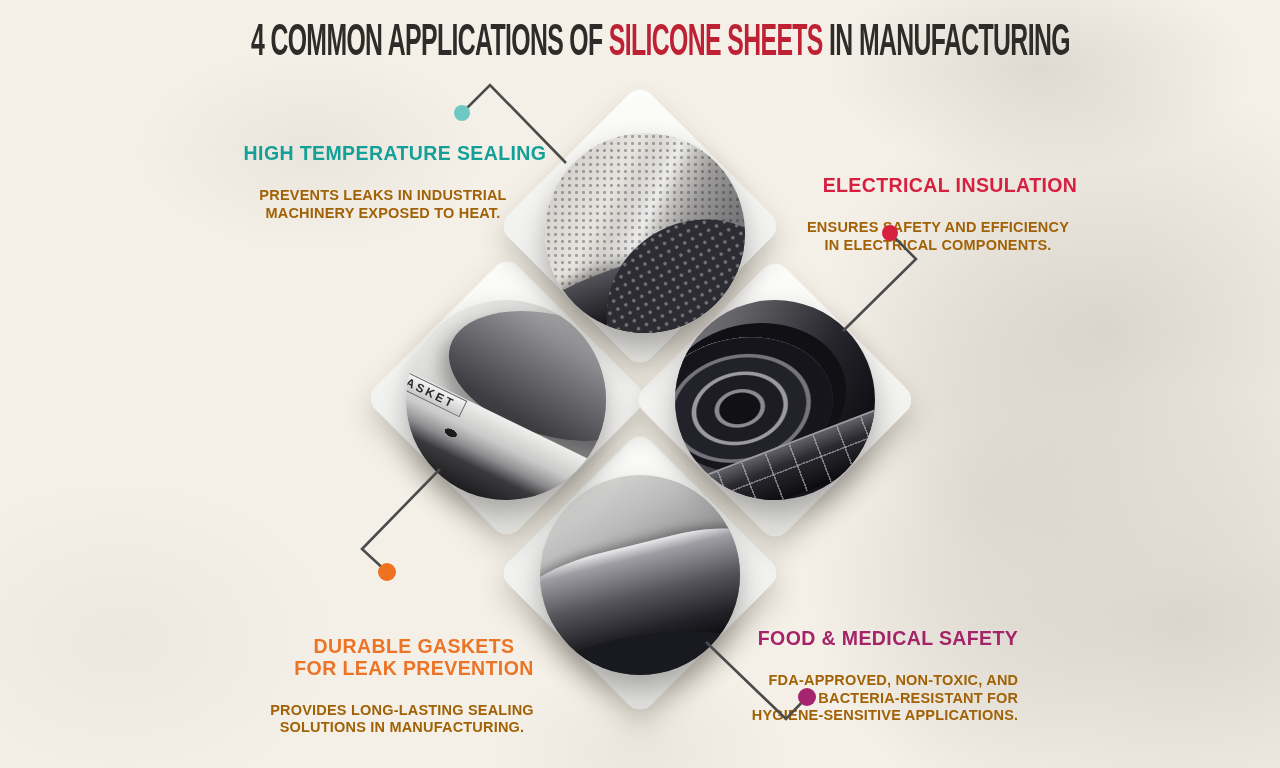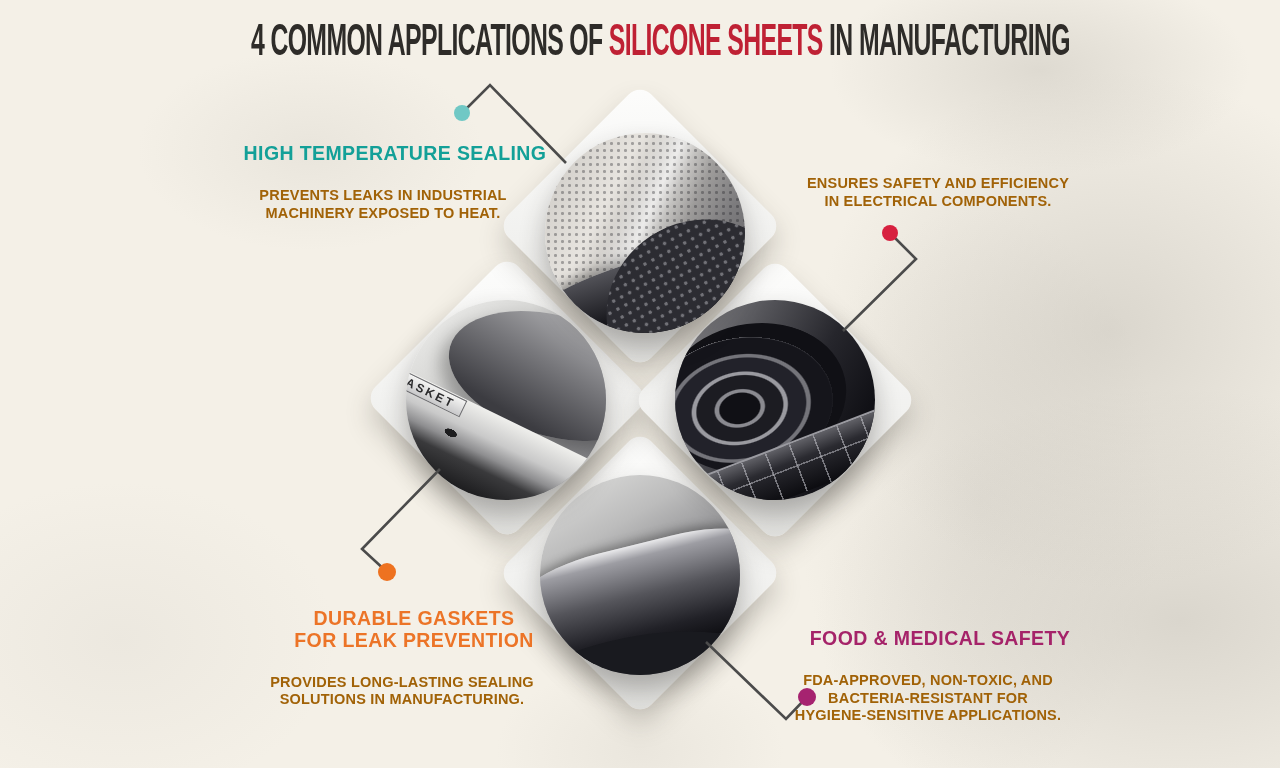--- a/index.html
+++ b/index.html
@@ -110,22 +110,22 @@
 
   
   .textblock { position:absolute; transform:translateX(-50%); text-align:center;
     white-space:pre-line; z-index:4; }
   .textblock h2 { font-size:19.5px; font-weight:700; letter-spacing:.4px; line-height:1.12;
     margin-bottom:4px;padding-left:24px; }
   .textblock p { font-size:14.5px; font-weight:700; letter-spacing:.2px; line-height:1.22;
     color:#a16207; }
   .tb-hts { left:383px; top:125px; }
   .tb-ei  { left:938px; top:157px; }
-  .tb-dg  { left:402px; top:590px; }
-  .tb-fms { left:928px; top:610px; }
+  .tb-dg  { left:402px; top:618px; }
+  .tb-fms { left:876px; top:610px;text-align:right; }
 </style>
 </head>
 <body>
 
 <div class="canvas" style="background-color: rgb(244, 240, 231);">
 
   <div class="bg-texture"></div>
 
   <h1 class="title"><span class="title-inner"><span style="color: rgb(46, 44, 41);">4 COMMON APPLICATIONS OF </span><span style="color: rgb(191, 33, 52);">SILICONE SHEETS</span><span style="color: rgb(46, 44, 41);"> IN MANUFACTURING</span></span></h1>
 
@@ -172,20 +172,21 @@
     <circle cx="807" cy="697" r="9" style="fill: rgb(166, 35, 112);"></circle>
   </svg>
 
   <div class="textblock tb-hts">
     <h2 style="color: rgb(19, 160, 152);">HIGH TEMPERATURE SEALING</h2>
     <p>PREVENTS LEAKS IN INDUSTRIAL
 MACHINERY EXPOSED TO HEAT.</p>
   </div>
 
   <div class="textblock tb-ei">
+    <h2 style="color: rgb(215, 32, 63);">ELECTRICAL INSULATION</h2>
     <p>ENSURES SAFETY AND EFFICIENCY
 IN ELECTRICAL COMPONENTS.</p>
   </div>
 
   <div class="textblock tb-dg">
     <h2 style="color: rgb(236, 116, 39);">DURABLE GASKETS
 FOR LEAK PREVENTION</h2>
     <p>PROVIDES LONG-LASTING SEALING
 SOLUTIONS IN MANUFACTURING.</p>
   </div>

